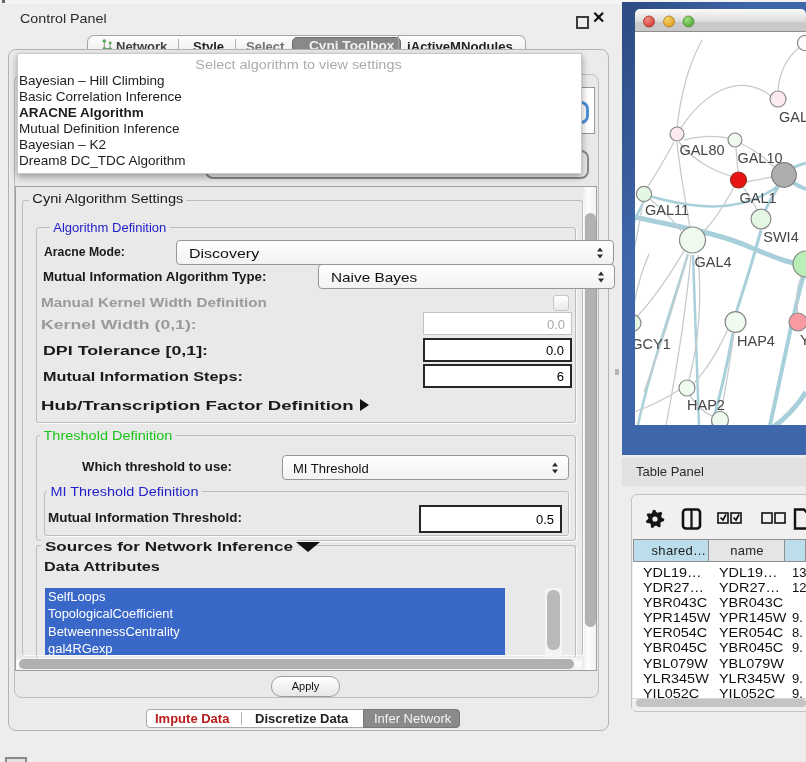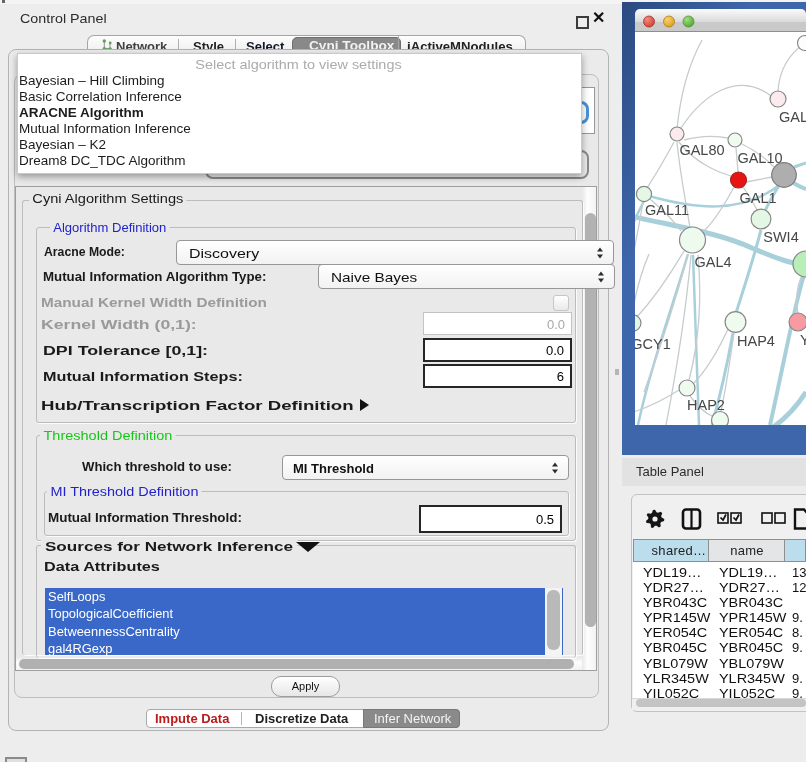--- a/index.html
+++ b/index.html
@@ -44,21 +44,21 @@
 
 <svg class="abs" style="left:102px;top:39px;" width="11" height="12" viewBox="0 0 11 12">
   <path d="M2.3 2.3 L2.3 9 M2.3 9.5 L8 9.5 M8 9.5 L8 4.5" stroke="#888" stroke-width="0.9" fill="none"></path>
   <circle cx="2.3" cy="2" r="1.7" fill="#55a855"></circle>
     <circle cx="2.3" cy="9.7" r="1.7" fill="#55a855"></circle>
   <circle cx="8.2" cy="9.9" r="1.7" fill="#55a855"></circle>
     <circle cx="8.2" cy="4" r="1.4" fill="#55a855"></circle>
 </svg>
 <div class="abs" style="left:116px;top:39px;font-size:13px;font-weight:bold;color:#404040;">Network</div>
 <div class="abs" style="left:193px;top:39px;font-size:13px;font-weight:bold;color:#222;">Style</div>
-<div class="abs" style="left:246px;top:39px;font-size:13px;font-weight:bold;color:#0f172a;">Select</div>
+<div class="abs" style="left:246px;top:39px;font-size:13px;font-weight:bold;color:#737373;">Select</div>
 <div class="abs" style="left:309px;top:38px;font-size:13px;font-weight:bold;color:#f2f2f2;transform-origin:0 50%;transform:scaleX(1.05);">Cyni Toolbox</div>
 <div class="abs" style="left:407px;top:39px;font-size:13px;font-weight:bold;color:#222;transform-origin:0 50%;transform:scaleX(1.01);">jActiveMNodules</div>
 
 <div class="abs" style="left:8px;top:49px;width:601px;height:682px;background:#ebebeb;
      border:1px solid #b3b3b3;border-radius:8px;box-sizing:border-box;"></div>
 <div class="abs" style="left:14px;top:74px;width:585px;height:624px;background:#e9e9e9;
      border:1px solid #bdbdbd;border-radius:8px;box-sizing:border-box;"></div>
 
 <div class="abs" style="left:20px;top:87px;width:575px;height:47px;background:#fff;border:1px solid #979797;box-sizing:border-box;"></div>
 <div class="abs" style="left:300px;top:101px;width:289px;height:23px;border:3px solid #4b91d8;border-radius:8px;box-sizing:border-box;"></div>
@@ -105,37 +105,37 @@
     <span>6</span>
   </div>
 
 <div class="lbl" style="left:41px;top:398px;font-size:13.5px;transform-origin:0 50%;transform:scaleX(1.38);">Hub/Transcription Factor Definition</div>
 <div class="abs" style="left:360px;top:399px;width:0;height:0;border-top:6.5px solid transparent;border-bottom:6.5px solid transparent;border-left:9px solid #111;"></div>
 
 <div class="gbox" style="left:36px;top:435px;width:538px;height:104px;"></div>
 <div class="gtitle" style="left:40px;top:429px;color:#18c618;font-size:12.5px;transform-origin:0 50%;transform:scaleX(1.16);">Threshold Definition</div>
 <div class="lbl" style="left:82px;top:460px;transform-origin:0 50%;transform:scaleX(1.097);">Which threshold to use:</div>
 <div class="combo" style="left:240px;top:455px;width:285px;height:23px;">
-    <span class="txt" style="left:10px;font-weight:bold;">MI Threshold</span>
+    <span class="txt" style="left:10px;">MI Threshold</span>
     <span class="arrows"></span>
   </div>
 
 <div class="gbox" style="left:44px;top:491px;width:523px;height:43px;"></div>
 <div class="gtitle" style="left:47px;top:485px;color:#2222cc;font-size:12.5px;transform-origin:0 50%;transform:scaleX(1.153);">MI Threshold Definition</div>
 <div class="lbl" style="left:48px;top:511px;transform-origin:0 50%;transform:scaleX(1.119);">Mutual Information Threshold:</div>
 <div class="field" style="left:419px;top:505px;width:143px;height:28px;">
     <span>0.5</span>
   </div>
 
 <div class="gbox" style="left:36px;top:545px;width:538px;height:112px;border-bottom:none;"></div>
 <div class="gtitle" style="left:41px;top:539px;color:#1a1a1a;font-weight:bold;font-size:13px;transform-origin:0 50%;transform:scaleX(1.315);">Sources for Network Inference</div>
 <div class="abs" style="left:296px;top:542px;width:0;height:0;border-left:12px solid transparent;border-right:12px solid transparent;border-top:10px solid #111;"></div>
 <div class="lbl" style="left:44px;top:560px;font-size:12.5px;transform-origin:0 50%;transform:scaleX(1.30);">Data Attributes</div>
 
-<div class="abs" style="left:45px;top:588px;width:518px;height:67px;background:#3a68c8;overflow:hidden;">
+<div class="abs" style="left:45px;top:588px;width:460px;height:67px;background:#3a68c8;overflow:hidden;">
   <div style="font-size:12.5px;color:#fff;padding:1px 0 0 3px;line-height:17.3px;transform-origin:0 0;transform:scaleX(1.03);">SelfLoops<br>TopologicalCoefficient<br>BetweennessCentrality<br>gal4RGexp</div>
 </div>
 <div class="abs" style="left:545px;top:588px;width:17px;height:69px;background:#f4f4f4;"></div>
 <div class="abs" style="left:547px;top:590px;width:13px;height:60px;background:#b9b9b9;border-radius:6px;"></div>
 
 <div class="abs" style="left:271px;top:676px;width:67px;height:19px;background:linear-gradient(#ffffff,#e6e6e6);
      border:1px solid #9d9d9d;border-radius:10px;text-align:center;font-size:11px;color:#111;line-height:19px;">Apply</div>
 
 <div class="abs" style="left:146px;top:709px;width:314px;height:19px;background:#fff;border:1px solid #a8a8a8;border-radius:4px;box-sizing:border-box;"></div>
 <div class="abs" style="left:241px;top:712px;width:1px;height:13px;background:#b5b5b5;"></div>
@@ -145,21 +145,21 @@
 <div class="abs" style="left:374px;top:711px;font-size:13px;color:#f4f4f4;">Infer Network</div>
 
 <div class="abs" style="left:5px;top:757px;width:18px;height:10px;border:2px solid #8a8a8a;background:#e0e0e0;"></div>
 
 <div class="abs" style="left:17px;top:53px;width:563px;height:119px;background:#fff;border:1px solid #c9c9c9;
      box-shadow:0 3px 7px rgba(0,0,0,.35);"></div>
 <div class="popitem" style="top:57px;left:0;width:597px;text-align:center;color:#ababab;transform:scaleX(1.07);">Select algorithm to view settings</div>
 <div class="popitem" style="top:73px;">Bayesian – Hill Climbing</div>
 <div class="popitem" style="top:89px;">Basic Correlation Inference</div>
 <div class="popitem" style="top:105px;font-weight:bold;">ARACNE Algorithm</div>
-<div class="popitem" style="top:121px;">Mutual Information Inference</div>
+<div class="popitem" style="top:121px;">Mutual Definition Inference</div>
 <div class="popitem" style="top:137px;">Bayesian – K2</div>
 <div class="popitem" style="top:153px;">Dream8 DC_TDC Algorithm</div>
 
 <div class="abs" style="left:615px;top:369px;width:4px;height:6px;background:#b5b5b5;"></div>
 
 <svg class="abs" style="left:622px;top:2px;" width="184" height="453" viewBox="0 0 184 453">
   <defs>
     <linearGradient id="tbar" x1="0" y1="0" x2="0" y2="1">
       <stop offset="0" stop-color="#fbfbfb"></stop>
         <stop offset="0.5" stop-color="#dedede"></stop>

